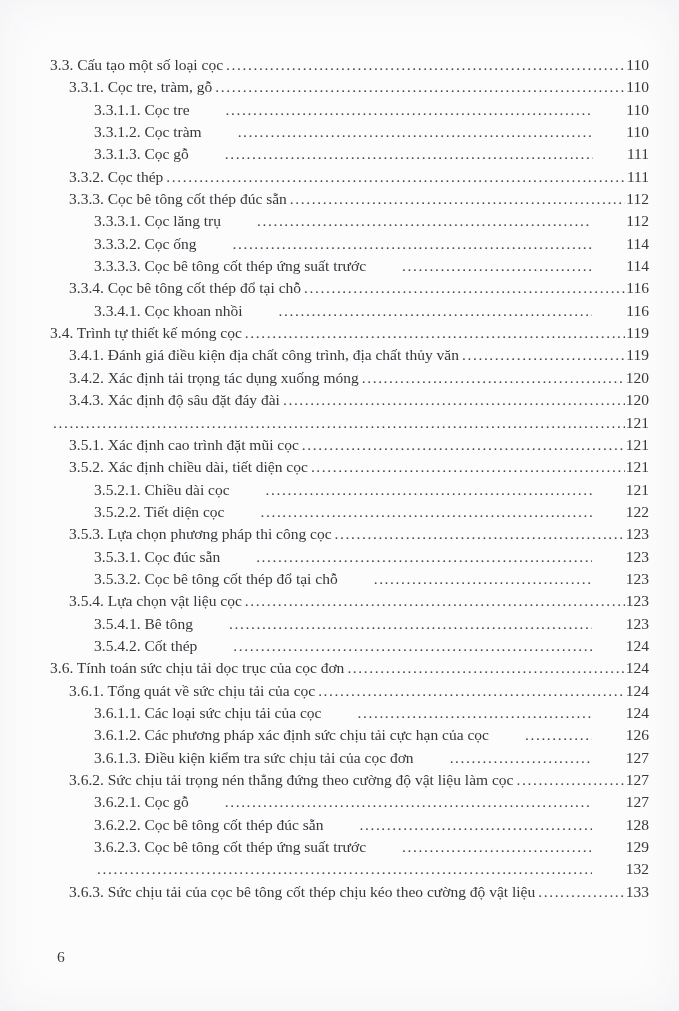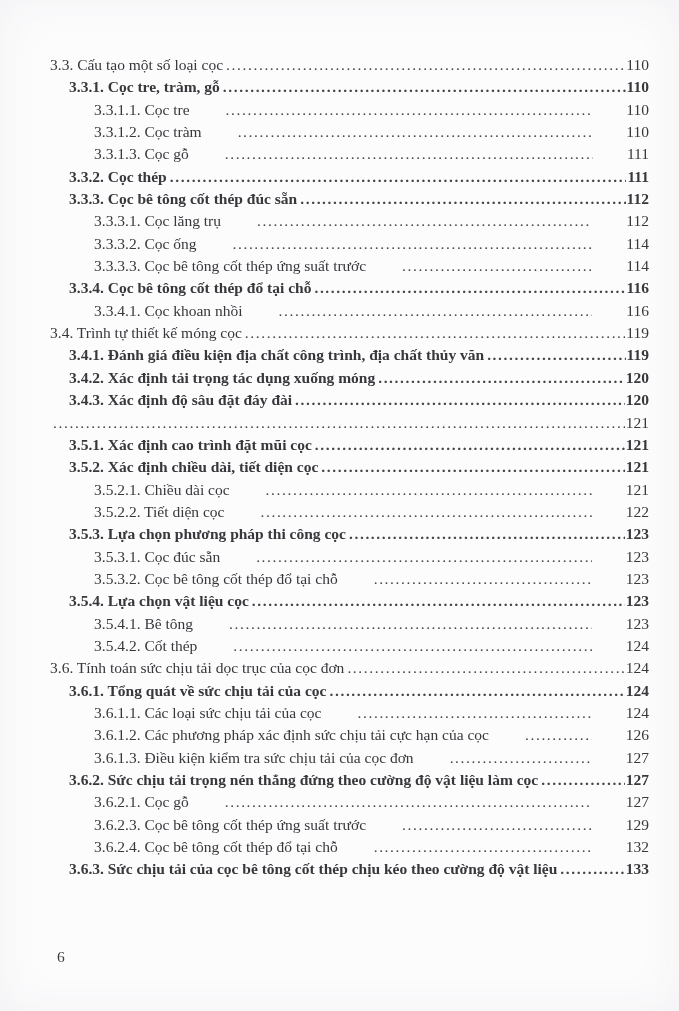--- a/index.html
+++ b/index.html
@@ -36,21 +36,21 @@
   .row .dots::after {
     content: "..........................................................................................................................................................................................................................................................";
     letter-spacing: 1.6px;
     color: #45454a;
   }
   .row .p {
     flex: 0 0 auto;
     text-align: center;
   }
   .l1 { padding-left: 0; }
-  .l2 { padding-left: 19px; font-weight: bold; }
+  .l2 { padding-left: 19px; }
   .l3 { padding-left: 44px; gap: 33px; }
   .folio {
     position: absolute;
     left: 57px;
     top: 948px;
     font-size: 15.5px;
     color: #3b3b40;
   }
 </style>
 </head>
@@ -220,26 +220,30 @@
       <span class="t">3.6.2. Sức chịu tải trọng nén thẳng đứng theo cường độ vật liệu làm cọc</span>
       <span class="dots"></span>
       <span class="p">127</span>
     </div>
   <div class="row l3">
       <span class="t">3.6.2.1. Cọc gỗ</span>
       <span class="dots"></span>
       <span class="p">127</span>
     </div>
   <div class="row l3">
+      <span class="t">3.6.2.2. Cọc bê tông cốt thép đúc sẵn</span>
+      <span class="dots"></span>
+      <span class="p">128</span>
+    </div>
+  <div class="row l3">
       <span class="t">3.6.2.3. Cọc bê tông cốt thép ứng suất trước</span>
       <span class="dots"></span>
       <span class="p">129</span>
     </div>
   <div class="row l3">
-      <span class="t">3.6.2.4. Cọc bê tông cốt thép đổ tại chỗ</span>
       <span class="dots"></span>
       <span class="p">132</span>
     </div>
   <div class="row l2">
       <span class="t">3.6.3. Sức chịu tải của cọc bê tông cốt thép chịu kéo theo cường độ vật liệu</span>
       <span class="dots"></span>
       <span class="p">133</span>
     </div>
 </div>
 

